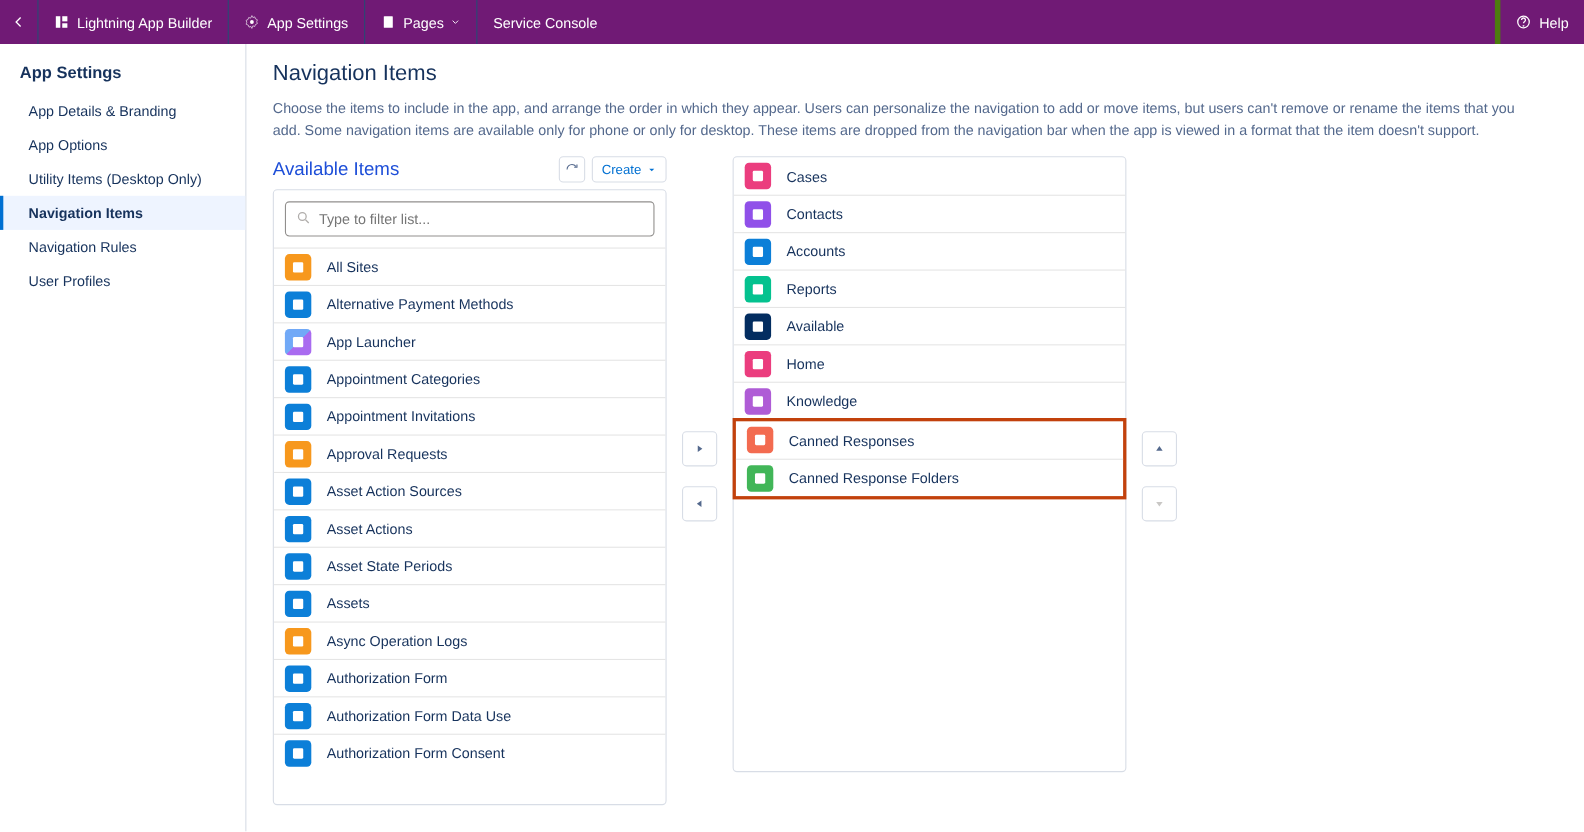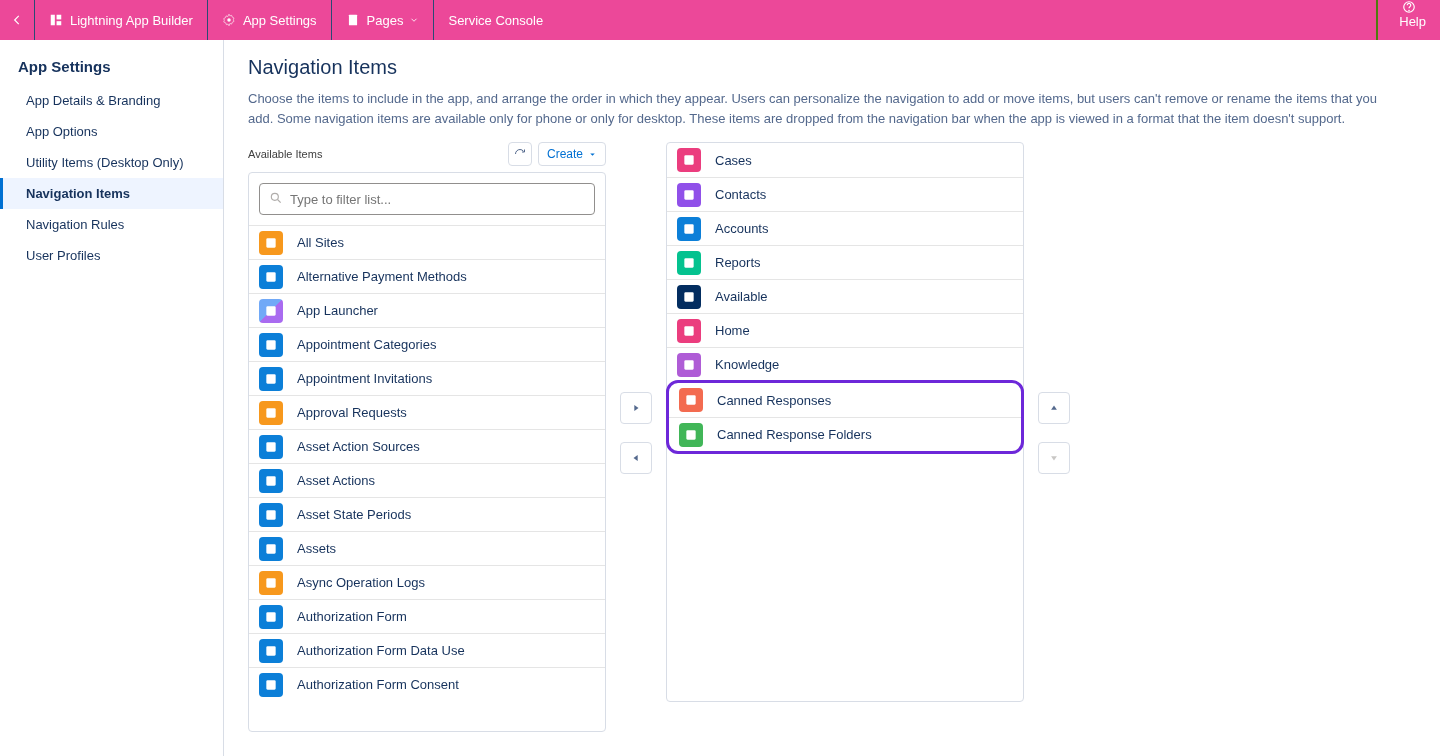--- a/index.html
+++ b/index.html
@@ -1,42 +1,42 @@
 <!DOCTYPE html>
 <html><head>
 <meta charset="utf-8">
 <style>
 * { box-sizing: border-box; margin: 0; padding: 0; }
 body { font-family: -apple-system, BlinkMacSystemFont, "Segoe UI", Arial, sans-serif; font-size: 13px; color: #333; background: #fff; }
 
 
-.topbar { background: #ec4899; color: #fff; display: flex; align-items: center; height: 40px; }
+.topbar { background: #701a75; color: #fff; display: flex; align-items: center; height: 40px; }
 .topbar-item { display: flex; align-items: center; padding: 0 14px; height: 100%; border-right: 1px solid #2a4a74; cursor: pointer; font-size: 13px; }
 .topbar-item.back { padding: 0 10px; }
 .topbar-item svg { flex-shrink: 0; }
 .topbar-item .label { margin-left: 7px; }
 .topbar-spacer { flex: 1; }
-.topbar-help { border-right: none; border-left: 2px solid #4d7c0f; flex-direction: column; }
+.topbar-help { border-right: none; border-left: 5px solid #4d7c0f; }
 
 
 .body { display: flex; height: calc(756px - 40px); }
 .sidebar { width: 224px; border-right: 1px solid #d8dde6; background: #fff; padding-top: 12px; }
 .sidebar-title { font-size: 15px; font-weight: 700; color: #16325c; padding: 6px 18px 10px; }
 .sidebar-item { padding: 8px 0 8px 26px; font-size: 13px; color: #16325c; cursor: pointer; }
 .sidebar-item.active { background: #eef4ff; font-weight: 700; border-left: 3px solid #0070d2; padding-left: 23px; }
 
 .main { flex: 1; padding: 16px 24px; overflow-y: auto; }
 .page-title { font-size: 20px; color: #16325c; margin-bottom: 10px; }
 .page-desc { font-size: 13px; color: #54698d; line-height: 1.5; margin-bottom: 14px; max-width: 1150px; }
 
 
 .duallist { display: flex; gap: 14px; align-items: flex-start; }
 .panel { width: 358px; }
 .panel-header { display: flex; justify-content: space-between; align-items: center; margin-bottom: 6px; height: 24px; }
-.panel-title { font-size: 11px; color: #404040; }
+.panel-title { font-size: 17px; color: #1d4ed8; }
 .panel-controls { display: flex; gap: 6px; }
 .btn { border: 1px solid #d8dde6; background: #fff; border-radius: 4px; height: 24px; padding: 0 8px; font-size: 12px; cursor: pointer; display: flex; align-items: center; color: #0070d2; }
 .btn.icon-only { width: 24px; padding: 0; justify-content: center; color: #54698d; }
 .btn .caret { margin-left: 5px; }
 
 .panel-box { border: 1px solid #d8dde6; border-radius: 4px; background: #fff; min-height: 560px; }
 .filter-wrap { padding: 10px; }
 .filter-input { width: 100%; border: 1px solid #918f8d; border-radius: 4px; height: 32px; padding: 0 10px 0 30px; font-size: 13px; color: #54698d; }
 .filter-wrap { position: relative; }
 .filter-icon { position: absolute; left: 20px; top: 18px; color: #b0adab; }
@@ -45,21 +45,21 @@
 .item { display: flex; align-items: center; padding: 6px 10px; border-top: 1px solid #e5e5e5; cursor: pointer; height: 34px; }
 .item:first-child { border-top: 1px solid #e5e5e5; }
 .item .icon { width: 24px; height: 24px; border-radius: 4px; margin-right: 14px; display: flex; align-items: center; justify-content: center; flex-shrink: 0; }
 .item .icon svg { width: 14px; height: 14px; }
 .item-label { font-size: 13px; color: #16325c; }
 
 .move-col { display: flex; flex-direction: column; gap: 18px; margin-top: 250px; }
 .move-btn { width: 32px; height: 32px; border: 1px solid #d8dde6; border-radius: 4px; background: #fff; cursor: pointer; display: flex; align-items: center; justify-content: center; color: #54698d; }
 .move-btn.disabled { color: #c9c7c5; cursor: default; }
 
-.highlight-box { border: 3px solid #6d28d9; border-radius: 12px; margin: -1px; }
+.highlight-box { border: 3px solid #c2410c; border-radius: 0; margin: -1px; }
 
 
 .ic-orange { background: #f7981d; }
 .ic-blue { background: #0c7fd8; }
 .ic-purple { background: #9050e9; }
 .ic-multicolor { background: linear-gradient(135deg, #71a9f7 0 50%, #a96bf0 50% 100%); }
 .ic-pink { background: #eb3d7e; }
 .ic-teal { background: #04c28f; }
 .ic-navy { background: #032d60; }
 .ic-violet { background: #af5cd6; }

